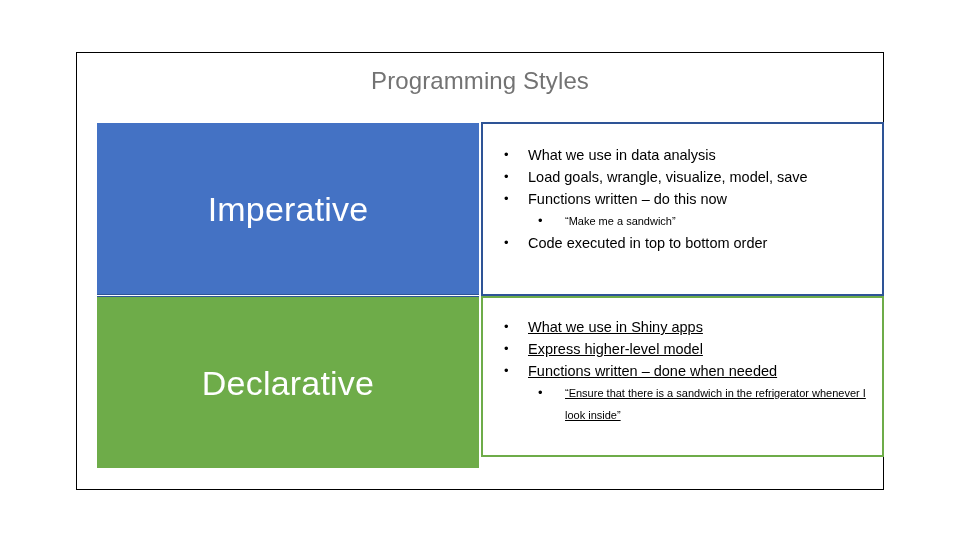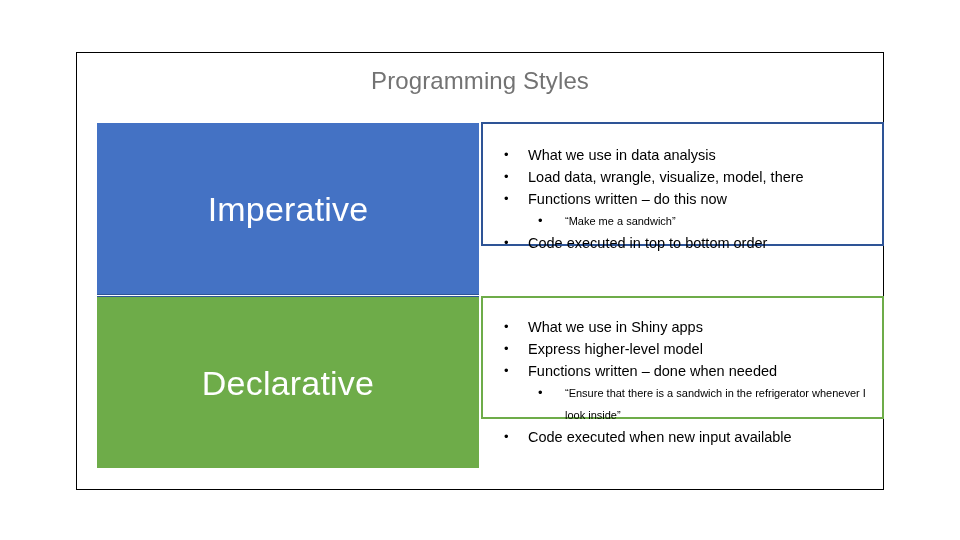--- a/index.html
+++ b/index.html
@@ -82,26 +82,26 @@
     line-height: 40px;
     letter-spacing: 0.2px;
     text-align: center;
   }
 
   .content-cell {
     position: absolute;
     left: 384px;
     top: -1px;
     width: 403px;
-    height: 124px;
+    height: 174px;
     box-sizing: border-box;
     background: #ffffff;
   }
   #content-imperative { border: 2.5px solid #2e5496; }
-  #content-declarative { border: 2.5px solid #6eac49; top: 0px; height: 123px; }
+  #content-declarative { border: 2.5px solid #6eac49; top: 0px; height: 161px; text-decoration: underline; }
 
   ul.bullets {
     list-style: none;
     margin: 0;
     padding: 0;
   }
   #content-imperative ul.bullets { padding: 20px 8px 0 12px; }
   #content-declarative ul.bullets { padding: 18px 6px 0 12px; }
 
   li.bullet {
@@ -138,36 +138,35 @@
 
   <div id="slide-title">Programming Styles</div>
 
   <div class="row" id="row-imperative">
     <div class="label-cell" id="label-imperative">
       <span class="label-text">Imperative</span>
     </div>
     <div class="content-cell" id="content-imperative">
       <ul class="bullets">
         <li class="bullet">What we use in data analysis</li>
-        <li class="bullet">Load data, wrangle, visualize, model, there</li>
+        <li class="bullet">Load goals, wrangle, visualize, model, save</li>
         <li class="bullet">Functions written – do this now</li>
         <li class="bullet sub">“Make me a sandwich”</li>
         <li class="bullet">Code executed in top to bottom order</li>
       </ul>
     </div>
   </div>
 
   <div class="row" id="row-declarative">
     <div class="label-cell" id="label-declarative">
       <span class="label-text">Declarative</span>
     </div>
     <div class="content-cell" id="content-declarative">
       <ul class="bullets">
         <li class="bullet">What we use in Shiny apps</li>
         <li class="bullet">Express higher-level model</li>
         <li class="bullet">Functions written – done when needed</li>
         <li class="bullet sub">“Ensure that there is a sandwich in the refrigerator whenever I look inside”</li>
-        <li class="bullet">Code executed when new input available</li>
       </ul>
     </div>
   </div>
 
 </div>
 
 </body></html>

